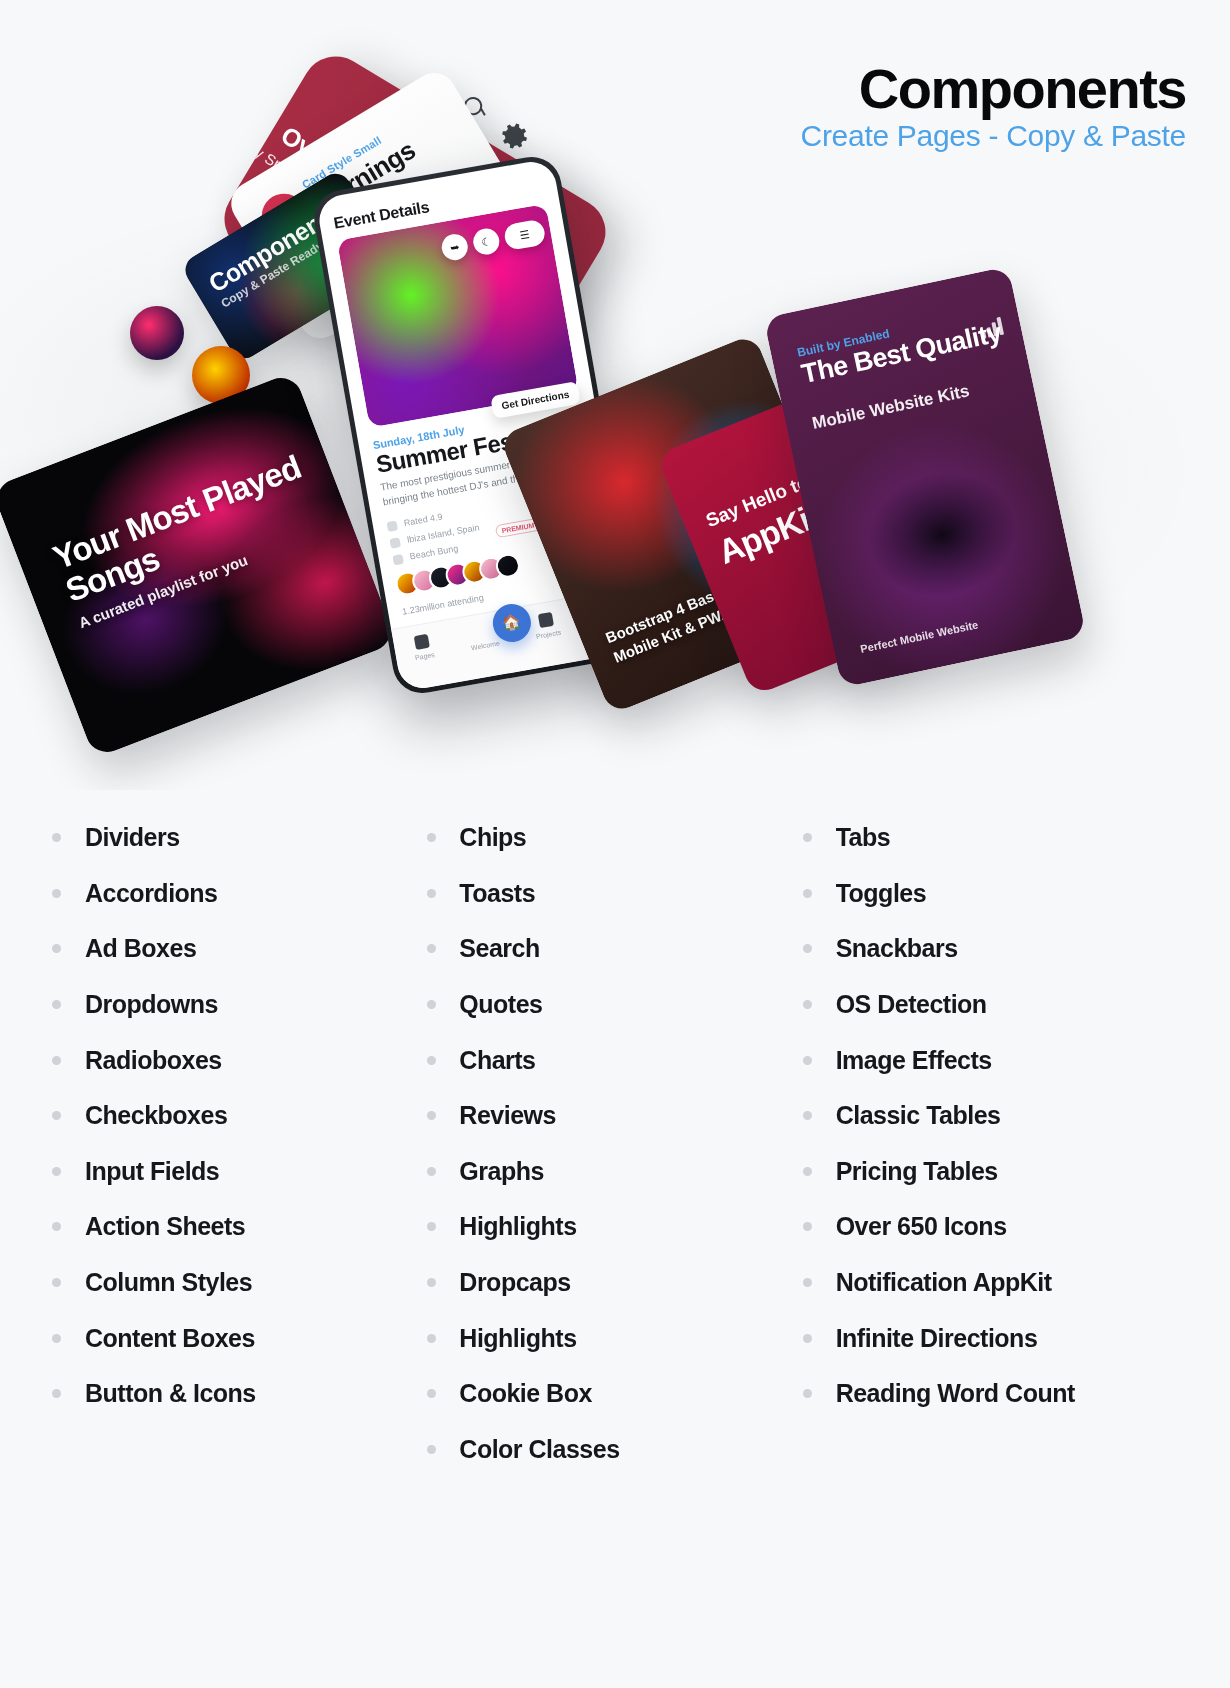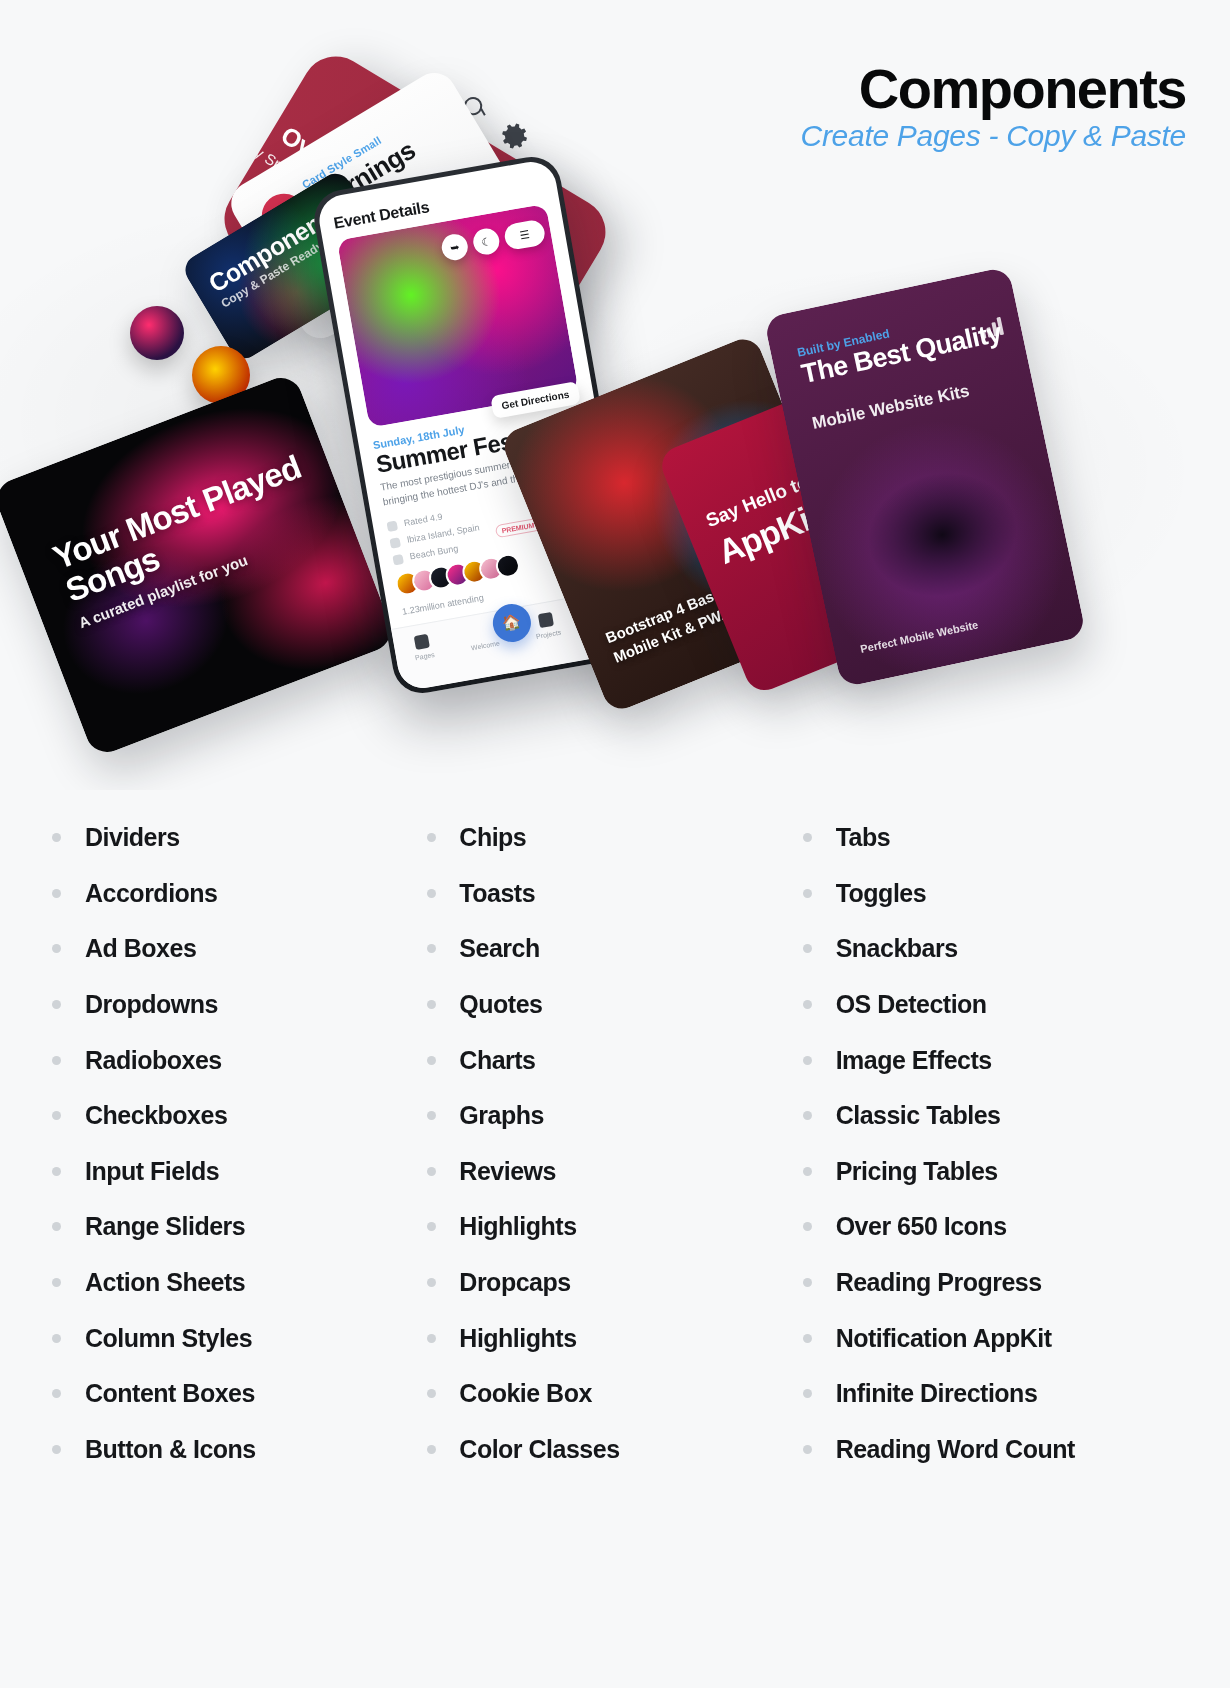--- a/index.html
+++ b/index.html
@@ -12,21 +12,21 @@
   #page { position:relative; width:1230px; height:1688px; background:#f7f8f9; }
 
   
   .header { position:absolute; top:60px; right:44px; text-align:right; }
   .header-title {
     font-size:56px; font-weight:bold; letter-spacing:-1.5px;
     color:#08090a; line-height:1.02;
   }
   .header-sub {
     font-size:30px; font-weight:400; color:#4da2e8;
-    letter-spacing:-0.3px; margin-top:2px; line-height:1.1;font-style:italic;
+    letter-spacing:-0.3px; margin-top:2px; line-height:1.1;
   }
 
   
   .hero { position:absolute; left:0; top:0; width:1230px; height:790px; overflow:hidden; }
   .hero-bg {
     position:absolute; inset:0;
     background:
       radial-gradient(ellipse 520px 320px at 300px 420px, rgba(0,0,0,0.045), rgba(0,0,0,0) 70%),
       radial-gradient(ellipse 460px 300px at 880px 470px, rgba(0,0,0,0.035), rgba(0,0,0,0) 70%),
       #f7f8f9;
@@ -368,24 +368,20 @@
       <div class="li">
           <span class="bullet"></span>
           <span class="txt">Checkboxes</span>
         </div>
       <div class="li">
           <span class="bullet"></span>
           <span class="txt">Input Fields</span>
         </div>
       <div class="li">
           <span class="bullet"></span>
-          <span class="txt">Range Sliders</span>
-        </div>
-      <div class="li">
-          <span class="bullet"></span>
           <span class="txt">Action Sheets</span>
         </div>
       <div class="li">
           <span class="bullet"></span>
           <span class="txt">Column Styles</span>
         </div>
       <div class="li">
           <span class="bullet"></span>
           <span class="txt">Content Boxes</span>
         </div>
@@ -411,28 +407,28 @@
       <div class="li">
           <span class="bullet"></span>
           <span class="txt">Quotes</span>
         </div>
       <div class="li">
           <span class="bullet"></span>
           <span class="txt">Charts</span>
         </div>
       <div class="li">
           <span class="bullet"></span>
+          <span class="txt">Reviews</span>
+        </div>
+      <div class="li">
+          <span class="bullet"></span>
           <span class="txt">Graphs</span>
         </div>
       <div class="li">
           <span class="bullet"></span>
-          <span class="txt">Reviews</span>
-        </div>
-      <div class="li">
-          <span class="bullet"></span>
           <span class="txt">Highlights</span>
         </div>
       <div class="li">
           <span class="bullet"></span>
           <span class="txt">Dropcaps</span>
         </div>
       <div class="li">
           <span class="bullet"></span>
           <span class="txt">Highlights</span>
         </div>
@@ -474,24 +470,20 @@
       <div class="li">
           <span class="bullet"></span>
           <span class="txt">Pricing Tables</span>
         </div>
       <div class="li">
           <span class="bullet"></span>
           <span class="txt">Over 650 Icons</span>
         </div>
       <div class="li">
           <span class="bullet"></span>
-          <span class="txt">Reading Progress</span>
-        </div>
-      <div class="li">
-          <span class="bullet"></span>
           <span class="txt">Notification AppKit</span>
         </div>
       <div class="li">
           <span class="bullet"></span>
           <span class="txt">Infinite Directions</span>
         </div>
       <div class="li">
           <span class="bullet"></span>
           <span class="txt">Reading Word Count</span>
         </div>

